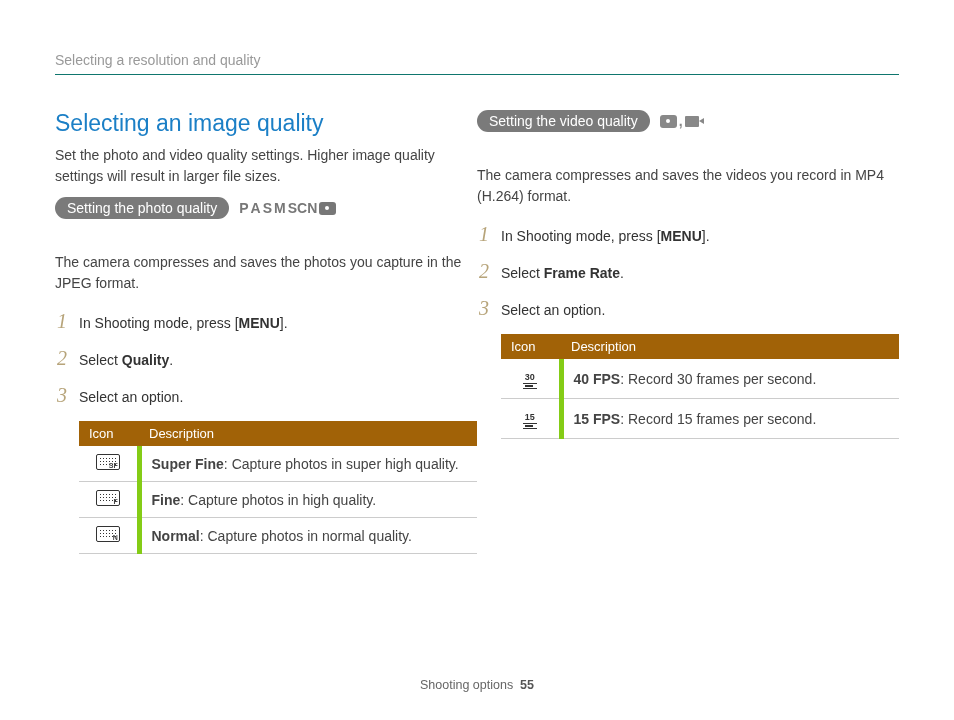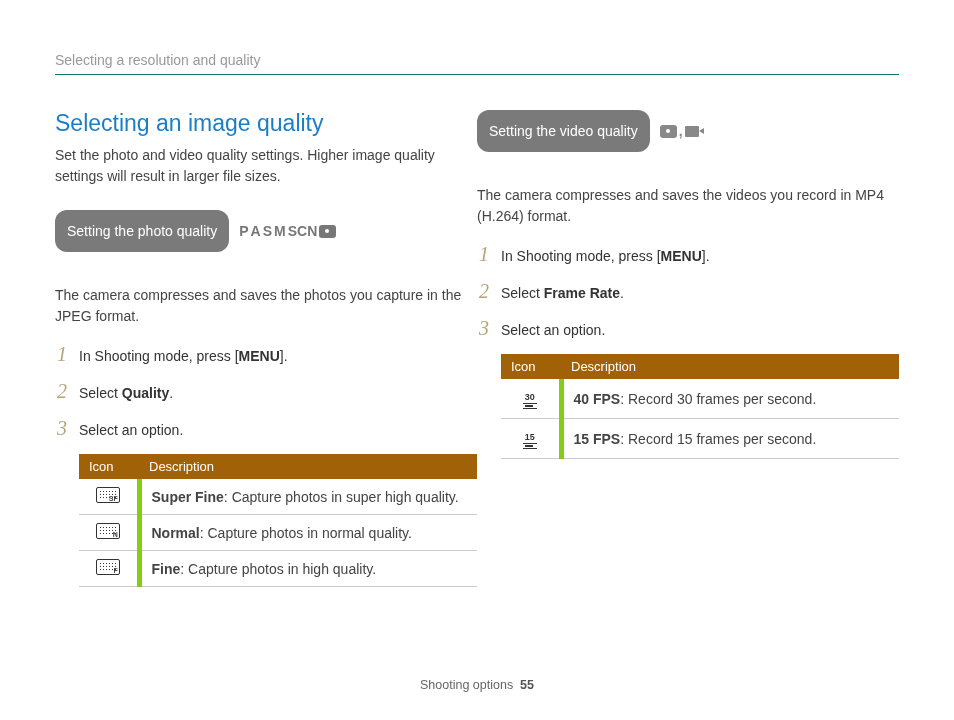--- a/index.html
+++ b/index.html
@@ -31,33 +31,33 @@
     }
     .section-title {
       color: #1b7fc6;
       font-size: 23px;
       font-weight: 400;
       margin-bottom: 8px;
     }
     .intro {
       color: #444;
       line-height: 1.5;
-      margin-bottom: 23px;
+      margin-bottom: 10px;
     }
     .subheading-row {
       display: flex;
       align-items: center;
       gap: 10px;
       margin-bottom: 6px;
     }
     .pill {
       background: #7a7a7a;
       color: #fff;
       border-radius: 12px;
-      padding: 13px 12px;
+      padding: 3px 12px;
       font-size: 14px;
       white-space: nowrap;
     }
     .mode-icons {
       color: #777;
       font-weight: bold;
       letter-spacing: 4px;
       display: flex;
       align-items: center;
       gap: 2px;
@@ -243,26 +243,26 @@
         <tbody>
             <tr>
           <th>Icon</th>
           <th>Description</th>
         </tr>
         <tr>
           <td><span class="q-icon sf"></span></td>
           <td><span class="bold">Super Fine</span><span>: Capture photos in super high quality.</span></td>
         </tr>
         <tr>
+          <td><span class="q-icon f"></span></td>
+          <td><span class="bold">Fine</span><span>: Capture photos in high quality.</span></td>
+        </tr>
+        <tr>
           <td><span class="q-icon n"></span></td>
           <td><span class="bold">Normal</span><span>: Capture photos in normal quality.</span></td>
-        </tr>
-        <tr>
-          <td><span class="q-icon f"></span></td>
-          <td><span class="bold">Fine</span><span>: Capture photos in high quality.</span></td>
         </tr>
       </tbody>
         </table>
     </div>
 
     <div class="col">
       <div class="subheading-row">
         <span class="pill">Setting the video quality</span>
         <span class="mode-icons">
           <span class="camera-icon light"></span>

